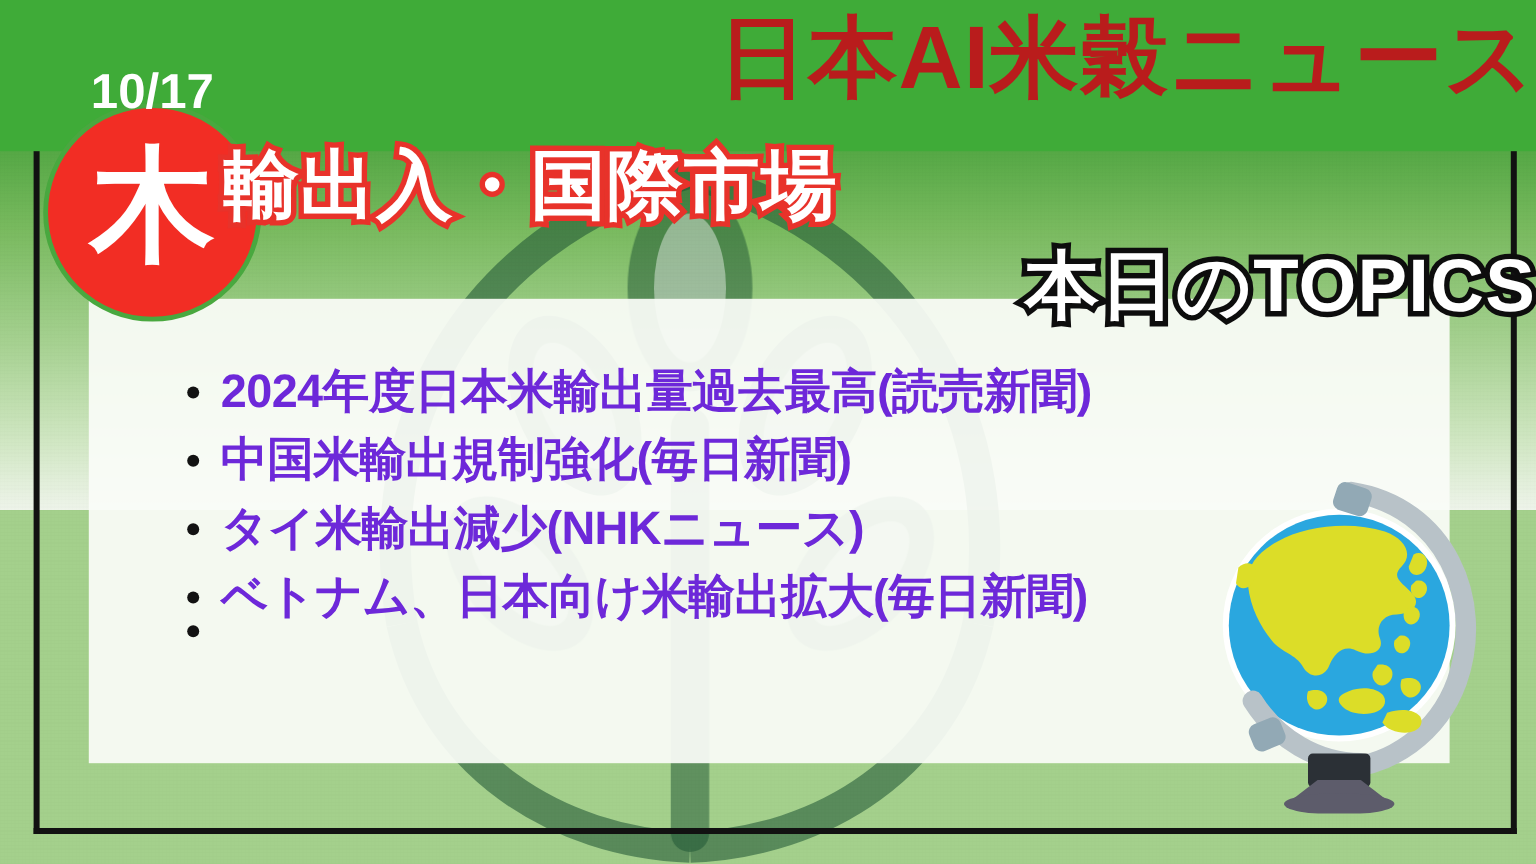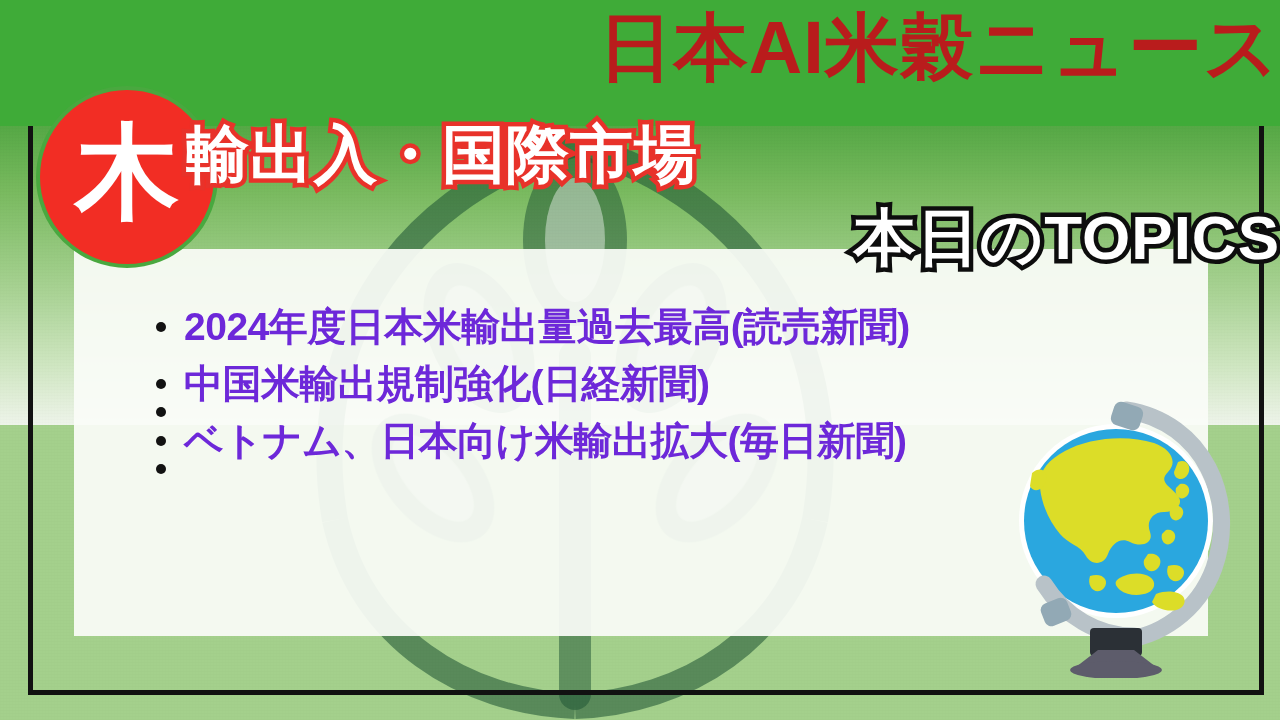--- a/index.html
+++ b/index.html
@@ -239,36 +239,38 @@
 
   <div class="panel"></div>
 
   <div class="frame"></div>
 
   <div class="header-band"></div>
   <div class="header-title">日本AI米穀ニュース</div>
 
   <div class="date-badge"></div>
   <div class="date-kanji">木</div>
+  <div class="date-num">10/17</div>
 
   <div class="subtitle">輸出入・国際市場</div>
 
   <div class="topics-heading">本日のTOPICS</div>
 
   <ul class="topics-list">
     <li class="topic-item">
       <span class="bullet"></span>
       <span>2024年度日本米輸出量過去最高(読売新聞)</span>
     </li>
     <li class="topic-item">
       <span class="bullet"></span>
-      <span>中国米輸出規制強化(日経新聞)</span>
-    </li>
-    <li class="topic-item">
-      <span class="bullet"></span>
+      <span>中国米輸出規制強化(毎日新聞)</span>
+    </li>
+    <li class="topic-item">
+      <span class="bullet"></span>
+      <span>タイ米輸出減少(NHKニュース)</span>
     </li>
     <li class="topic-item">
       <span class="bullet"></span>
       <span>ベトナム、日本向け米輸出拡大(毎日新聞)</span>
     </li>
     <li class="topic-item">
       <span class="bullet"></span>
     </li>
   </ul>
 

